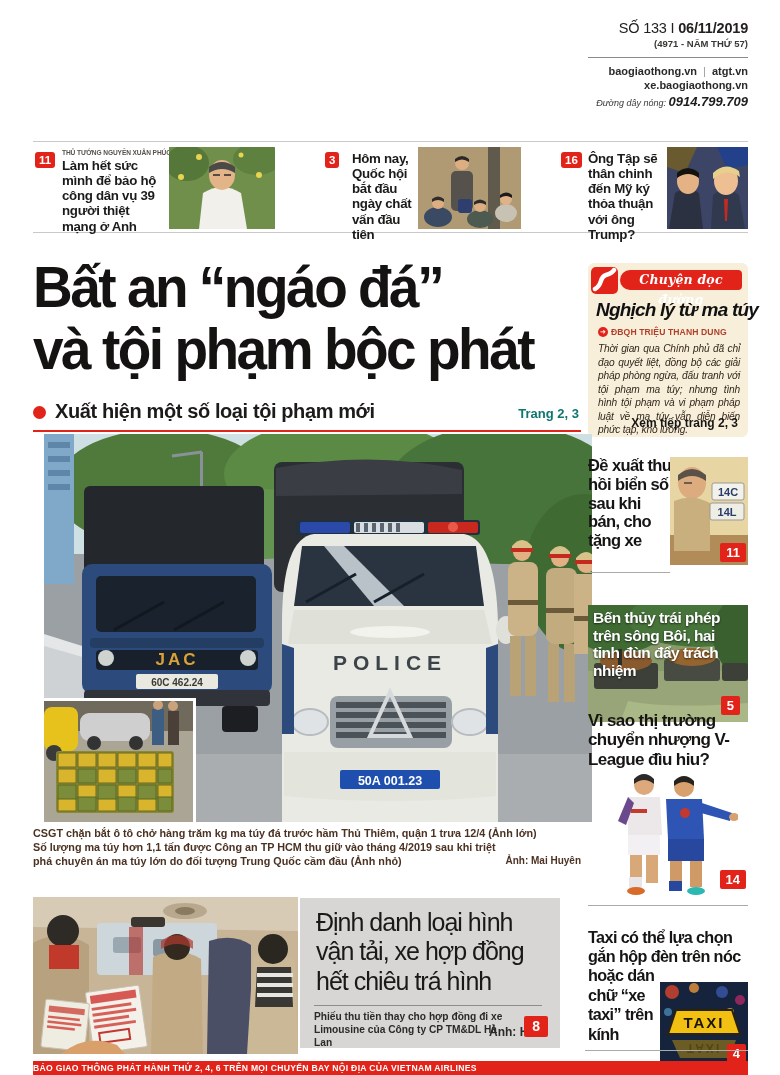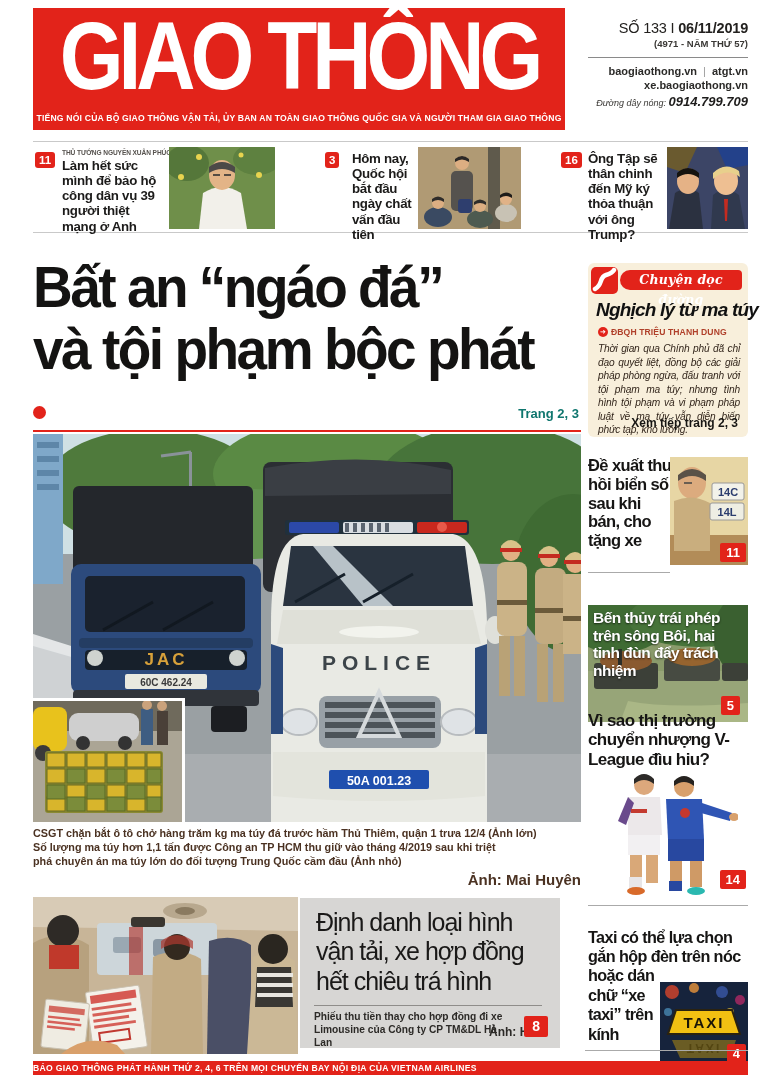--- a/index.html
+++ b/index.html
@@ -39,25 +39,25 @@
   
   .lead-hl { left:33px; top:256px; width:552px; font-size:55px; line-height:60px; font-weight:bold;
              color:#141312; letter-spacing:-2.5px; transform:scaleY(1.04); transform-origin:left top; }
   .subhead-row { left:33px; top:400px; width:548px; height:26px; }
   .subhead-dot { position:absolute; left:0; top:6px; width:13px; height:13px; border-radius:50%; background:#e2231a; }
   .subhead-text { position:absolute; left:22px; top:0; font-size:20px; font-weight:bold; color:#1c1b1a; letter-spacing:-.4px; }
   .page-ref { position:absolute; right:2px; top:6px; font-size:13px; font-weight:bold; color:#0f766e; }
   .red-rule { left:33px; top:430px; width:548px; height:2px; background:#e2231a; }
 
   
-  .main-photo { left:33px; top:434px; width:548px; height:388px; overflow:hidden; background:#b9c4b2; }
+  .main-photo { left:44px; top:434px; width:548px; height:388px; overflow:hidden; background:#b9c4b2; }
   .inset { position:absolute; left:0; bottom:0; width:152px; height:124px; border-top:3px solid #fff; border-right:3px solid #fff; background:#a8a396; }
 
   .caption { left:33px; top:826px; width:548px; font-size:10.8px; font-weight:bold; color:#4b3222; line-height:1.3; }
-  .photo-credit { position:absolute; right:0; top:44px; font-size:15px; font-weight:bold; color:#4b3222; }
+  .photo-credit { position:absolute; right:0; top:28px; font-size:10px; font-weight:bold; color:#4b3222; }
 
   
   .roadside { left:588px; top:263px; width:160px; height:174px; background:#f8efdb; border-radius:6px; }
   .rs-logo { position:absolute; left:3px; top:4px; width:27px; height:27px; }
   .rs-banner { position:absolute; left:32px; top:7px; width:122px; height:20px; background:#e2231a; border-radius:10px 4px 4px 10px;
                color:#fff; text-align:center; font-family:"DejaVu Serif","Liberation Serif",serif; font-style:italic;
                font-weight:bold; font-size:12.5px; line-height:20px; letter-spacing:.2px; }
   .rs-title { position:absolute; left:8px; top:36px; width:146px; font-size:19px; font-weight:bold; font-style:italic;
               color:#111; letter-spacing:-.8px; white-space:nowrap; }
   .rs-byline { position:absolute; left:10px; top:64px; font-size:8.6px; font-weight:bold; color:#b0402a; letter-spacing:.1px; }
@@ -98,24 +98,20 @@
                line-height:21px; padding:0 8px; border-radius:2px; }
 
   .footer-bar { left:33px; top:1061px; width:715px; height:14px; background:#e2231a; color:#fff; text-align:left;
                 font-size:8.6px; font-weight:bold; line-height:14px; letter-spacing:.3px; }
 </style>
 </head>
 <body>
 
 <div class="page">
 
-  <div class="abs masthead">
-    <div class="logo">GIAO THÔNG</div>
-    <div class="tagline">TIẾNG NÓI CỦA BỘ GIAO THÔNG VẬN TẢI, ỦY BAN AN TOÀN GIAO THÔNG QUỐC GIA VÀ NGƯỜI THAM GIA GIAO THÔNG</div>
-  </div>
   <div class="abs issue-info">
     <div class="issue-line"><span>SỐ 133 I </span><b>06/11/2019</b></div>
     <div class="year-note">(4971 - NĂM THỨ 57)</div>
     <div class="info-rule"></div>
     <div class="sites"><span>baogiaothong.vn</span><span class="sep">|</span><span>atgt.vn</span></div>
     <div class="site3">xe.baogiaothong.vn</div>
     <div class="hotline"><span class="hl-label">Đường dây nóng:</span> <span class="hl-num">0914.799.709</span></div>
   </div>
 
   <div class="abs strip">
@@ -186,20 +182,21 @@
       </div>
     </div>
   </div>
 
   <div class="abs lead-hl">
     <div>Bất an “ngáo đá”</div>
     <div>và tội phạm bộc phát</div>
   </div>
   <div class="abs subhead-row">
     <span class="subhead-dot"></span>
+    <span class="subhead-text">Xuất hiện một số loại tội phạm mới</span>
     <span class="page-ref">Trang 2, 3</span>
   </div>
   <div class="abs red-rule"></div>
 
   <div class="abs roadside">
     <svg class="rs-logo" viewBox="0 0 27 27">
       <rect width="27" height="27" rx="5" fill="#e2231a"></rect>
       <path d="M4,22 C12,18 8,10 15,8 C20,6.5 22,5 23,3" stroke="#fff" stroke-width="4.5" fill="none" stroke-linecap="round"></path>
     </svg>
     <div class="rs-banner">Chuyện dọc đường</div>

